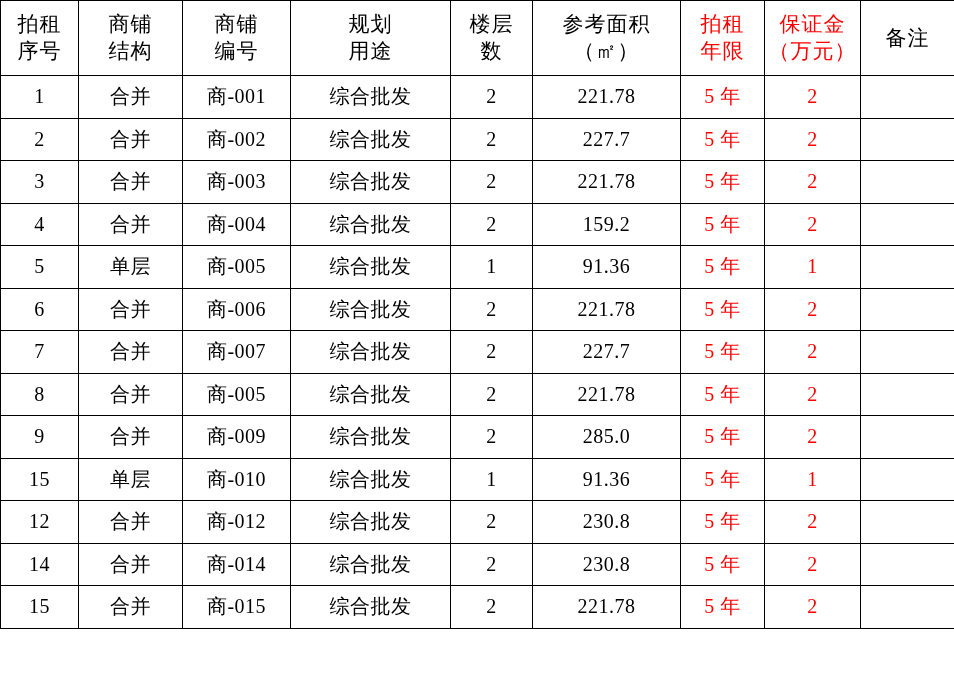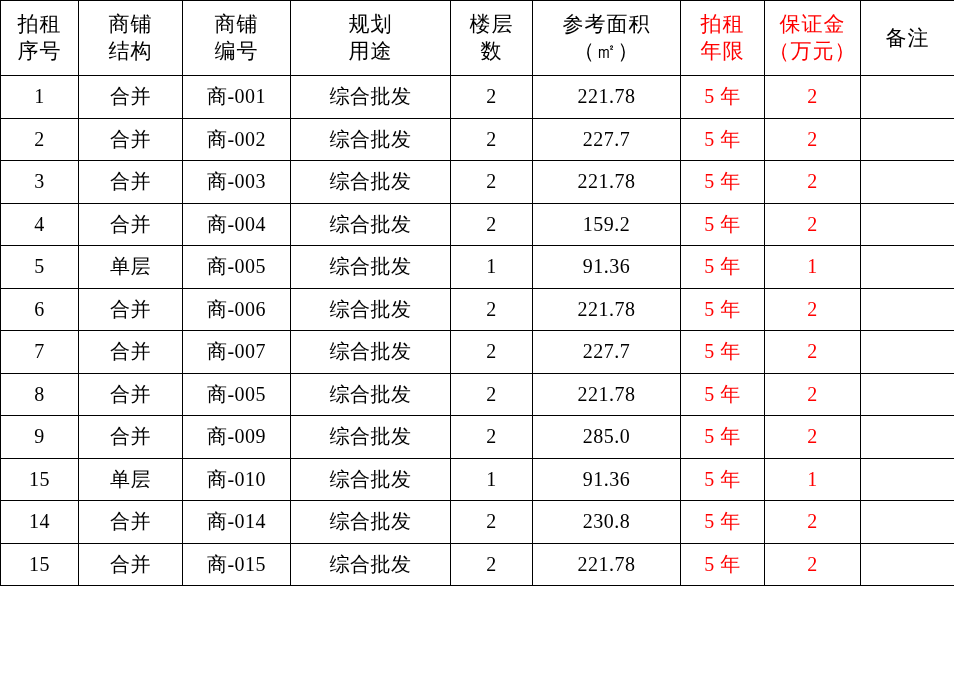--- a/index.html
+++ b/index.html
@@ -214,20 +214,31 @@
         <td>单层</td>
         <td>商-010</td>
         <td>综合批发</td>
         <td>1</td>
         <td>91.36</td>
         <td class="red nowrap">5 年</td>
         <td class="red nowrap">1</td>
         <td></td>
       </tr>
       <tr>
+        <td>12</td>
+        <td>合并</td>
+        <td>商-012</td>
+        <td>综合批发</td>
+        <td>2</td>
+        <td>230.8</td>
+        <td class="red nowrap">5 年</td>
+        <td class="red nowrap">2</td>
+        <td></td>
+      </tr>
+      <tr>
         <td>14</td>
         <td>合并</td>
         <td>商-014</td>
         <td>综合批发</td>
         <td>2</td>
         <td>230.8</td>
         <td class="red nowrap">5 年</td>
         <td class="red nowrap">2</td>
         <td></td>
       </tr>

